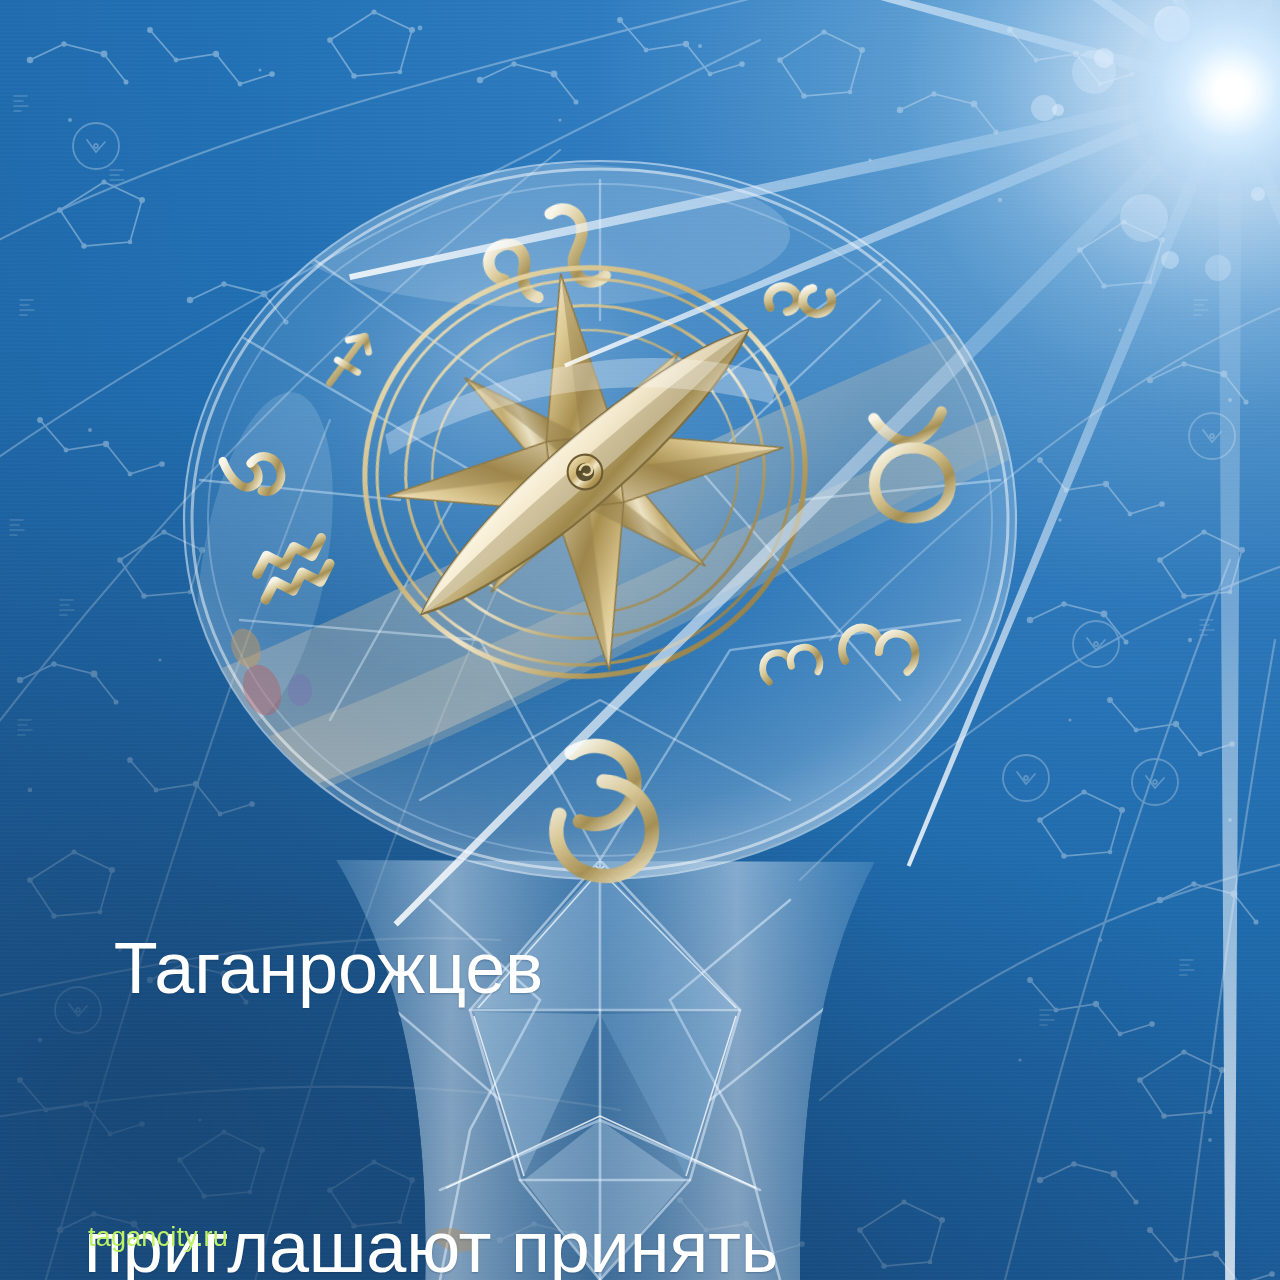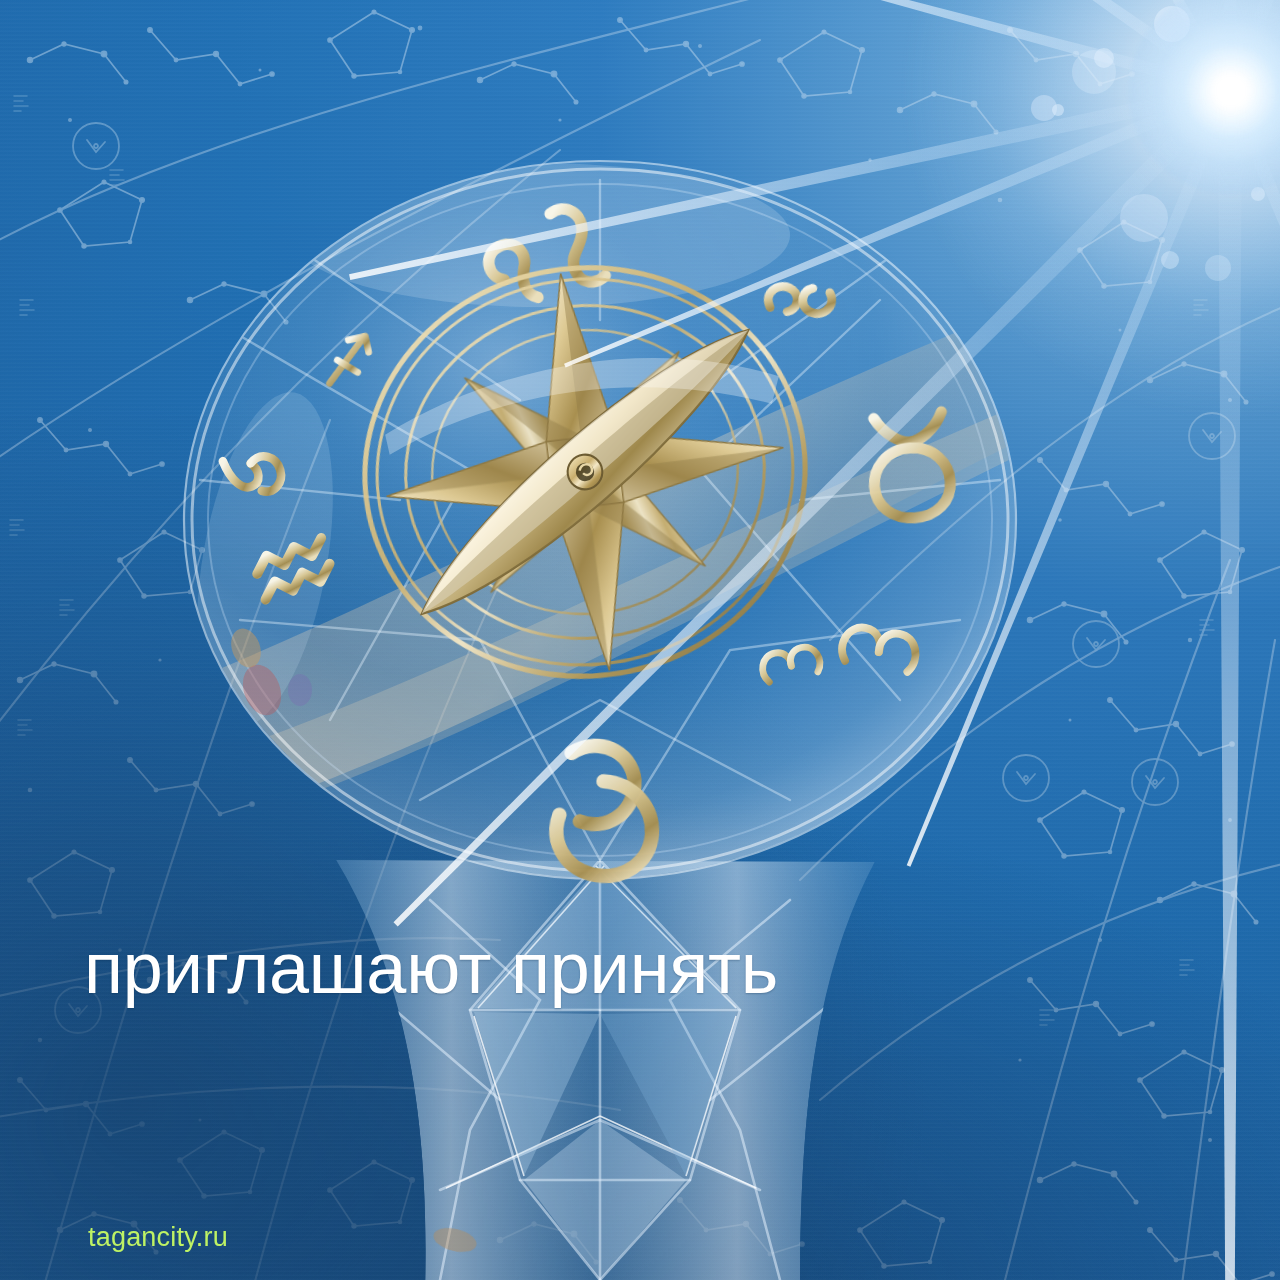--- a/index.html
+++ b/index.html
@@ -636,20 +636,21 @@
         <circle cx="1144" cy="218" r="24" opacity=".28"></circle>
         <circle cx="1170" cy="260" r="9" opacity=".38"></circle>
         <circle cx="1218" cy="268" r="13" opacity=".26"></circle>
         <circle cx="1258" cy="194" r="7" opacity=".40"></circle>
       </g>
     </svg>
     <div class="flare-core"></div>
   </div>
 
   <div class="headline">
+    <span class="ln ln1"> Таганрожцев</span>
     <span class="ln">приглашают принять</span>
     
     
     
   </div>
 
   <div class="watermark">tagancity.ru</div>
 
 </div>
 

